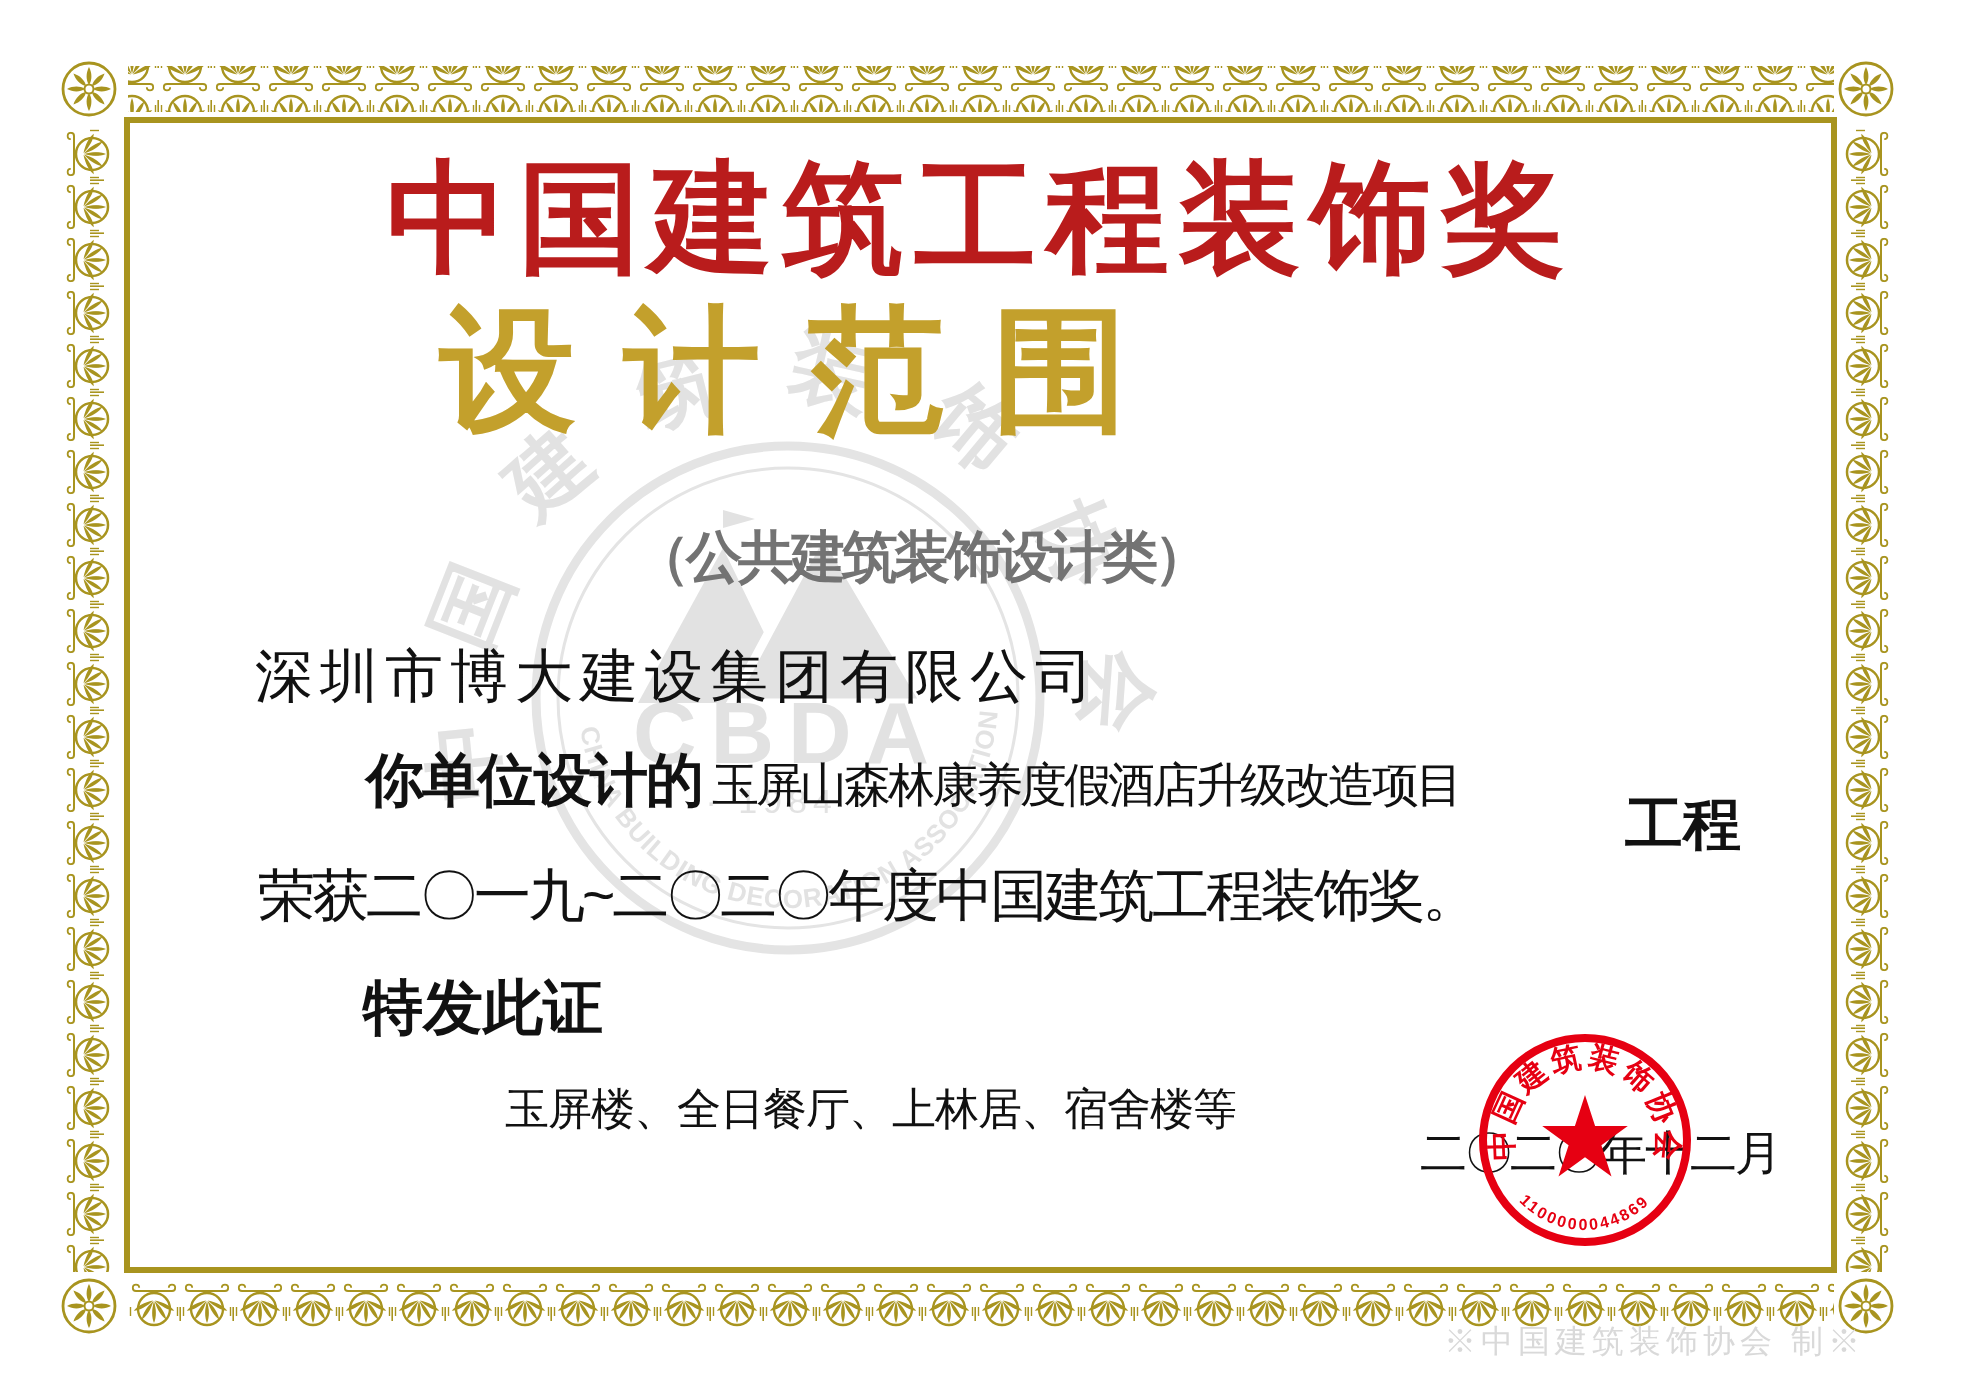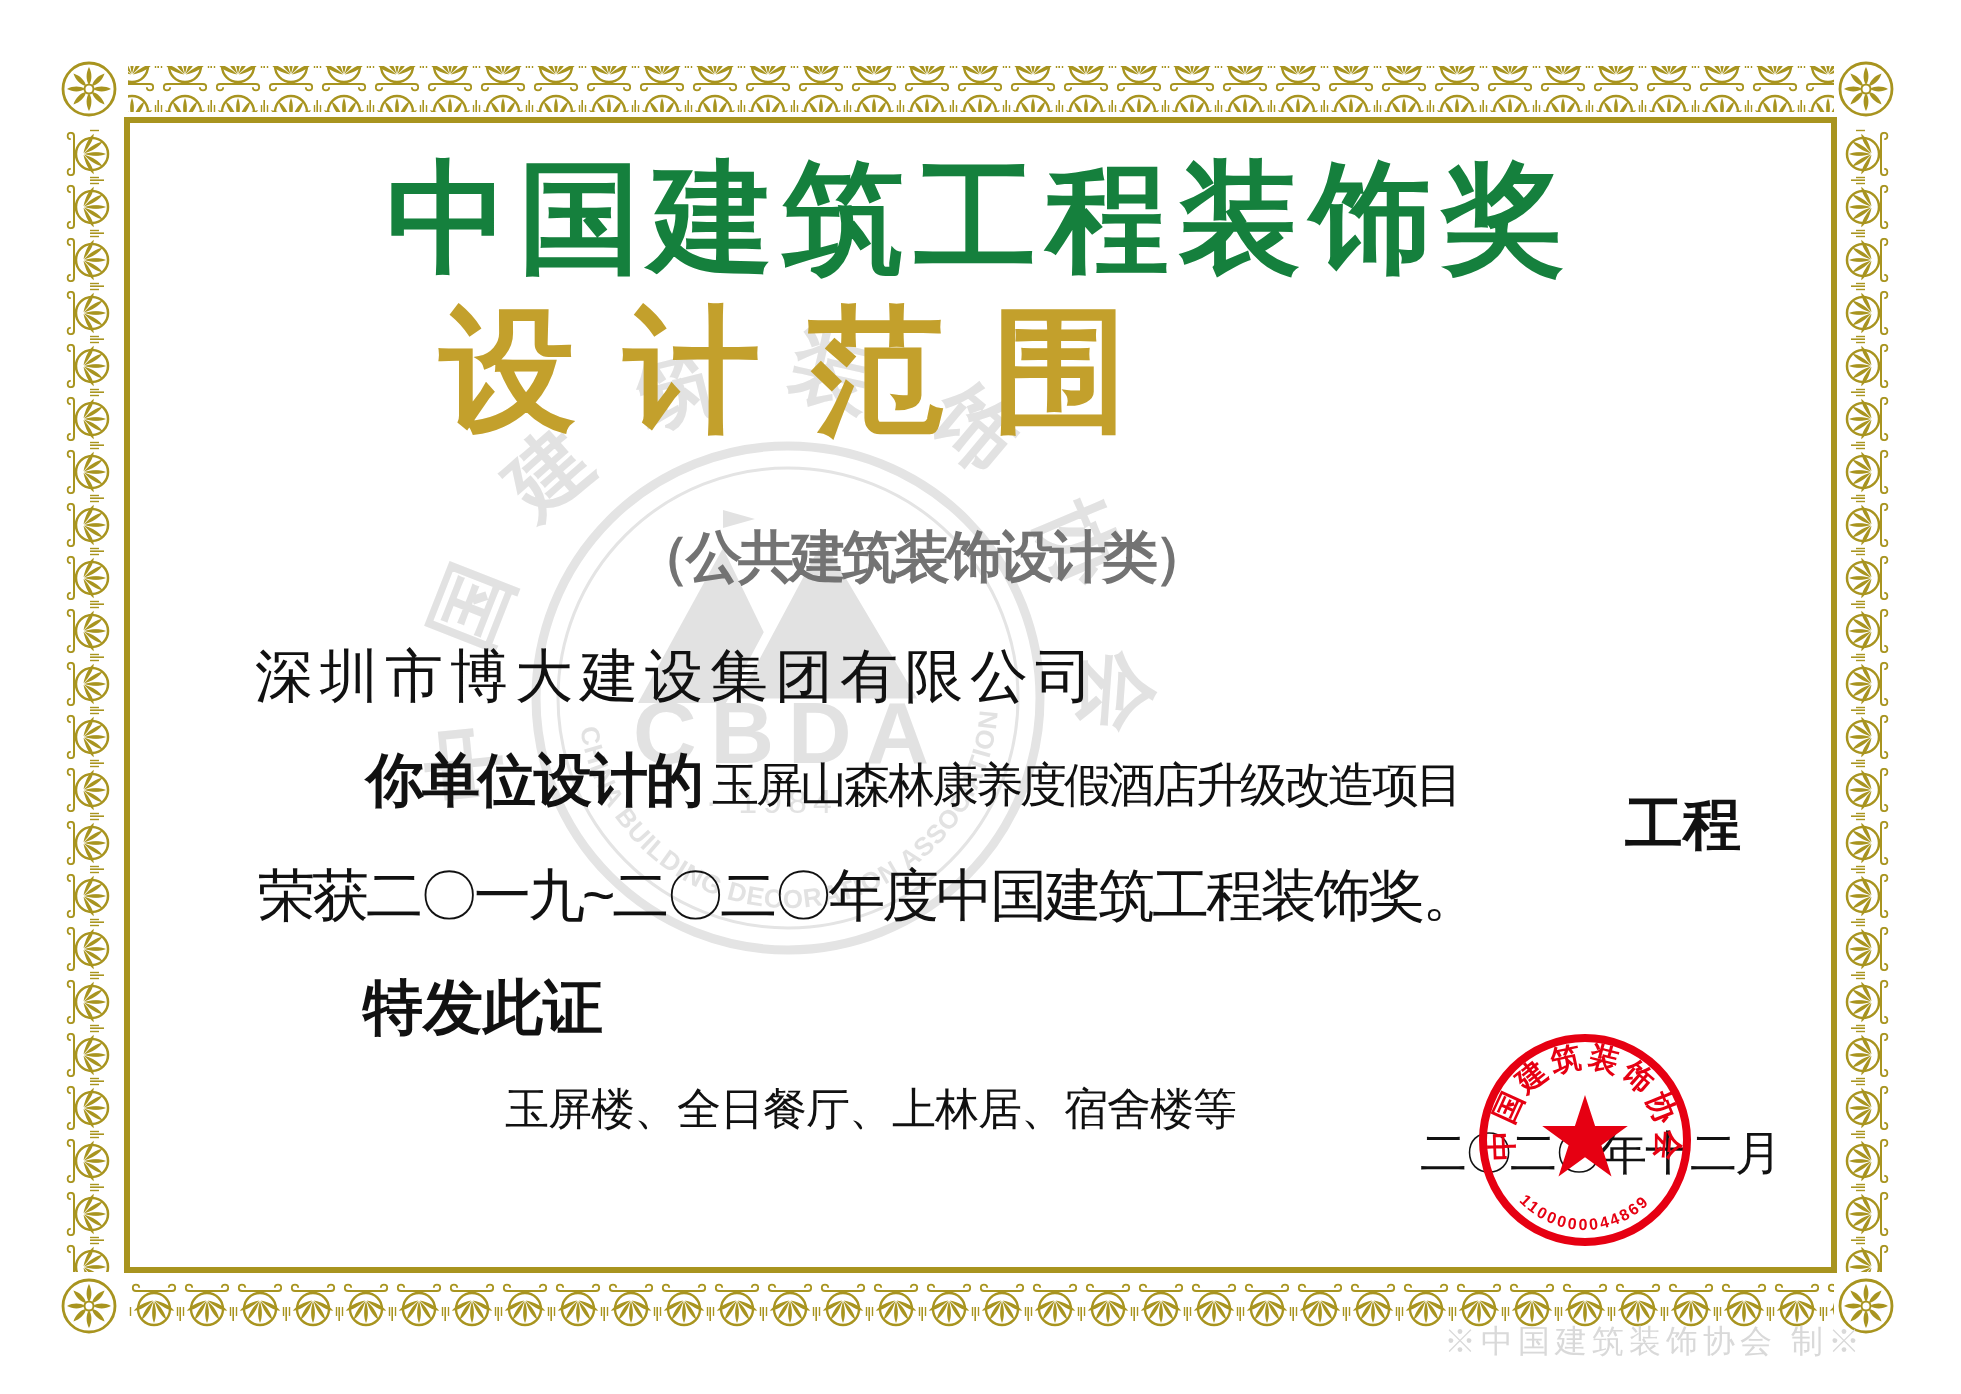--- a/index.html
+++ b/index.html
@@ -11,21 +11,21 @@
     font-family:"Liberation Sans", sans-serif;
   }
   .abs{position:absolute;}
   .title-red{
     left:0;right:0;top:138px;
     text-align:center;
     font-family:"Liberation Serif","DejaVu Serif",serif;
     font-weight:bold;
     font-size:122px;
     letter-spacing:10px;
-    color:#15803d;
+    color:#b91c1c;
     white-space:nowrap;
   }
   .title-gold{
     left:440px;top:280px;
     font-family:"Liberation Serif","DejaVu Serif",serif;
     font-weight:bold;
     font-size:136px;
     letter-spacing:48px;
     color:#c3a02c;
     white-space:nowrap;

